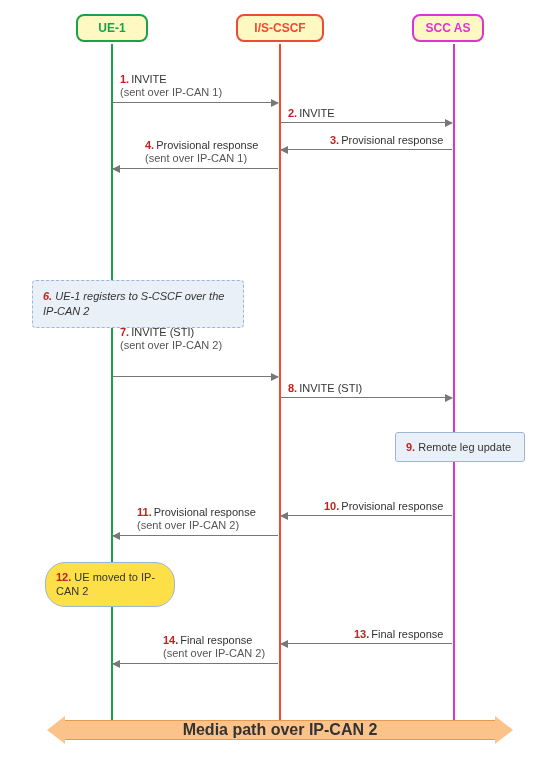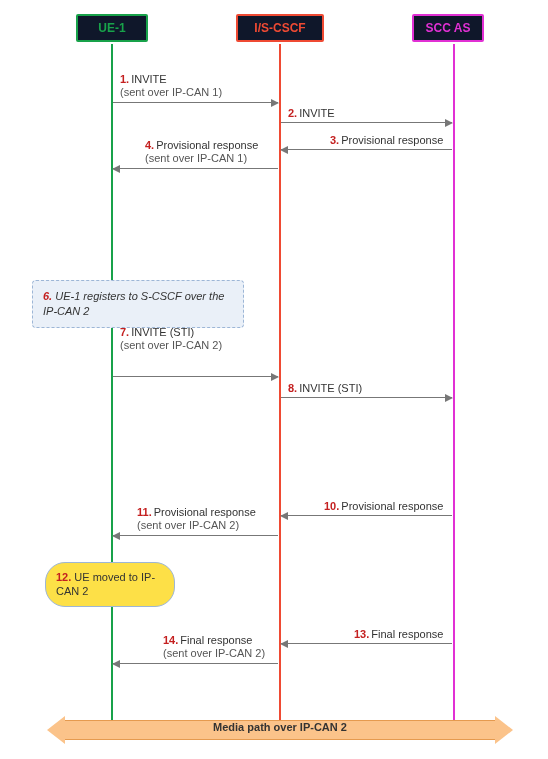--- a/index.html
+++ b/index.html
@@ -13,22 +13,22 @@
     overflow: hidden;
   }
   .diagram { position: relative; width: 548px; height: 759px; }
 
   
   .actor-box {
     position: absolute;
     top: 14px;
     height: 28px;
     border: 2px solid;
-    border-radius: 2px;
-    background: #0f172a;
+    border-radius: 8px;
+    background: #fef9c3;
     display: flex; align-items: center; justify-content: center;
     font-weight: bold;
     font-size: 12px;
     padding: 12px 10px;
     box-sizing: border-box;
   }
   .ue1-box   { left: 76px;  width: 72px; border-color:#18a24a; color:#18a24a; }
   .cscf-box  { left: 236px; width: 88px; border-color:#ef4a33; color:#ef4a33; }
   .scc-box   { left: 412px; width: 72px; border-color:#e130d4; color:#e130d4; }
 
@@ -92,22 +92,22 @@
     padding:8px 10px;
     box-sizing:border-box;
   }
   .note-solid .num { color:#c42020; font-weight:bold; }
 
   
   .media-bar {
     position:absolute;
     left:65px; width:430px; top:720px; height:18px;
     background:#fbc38a;
-    display:flex; align-items:flex-start; justify-content:center;
-    font-weight:bold; font-size:11px; color:#333;
+    display:flex; align-items:flex-end; justify-content:center;
+    font-weight:bold; font-size:16px; color:#333;
     border-top:1px solid #e59a4f;
     border-bottom:1px solid #e59a4f;
   }
   .media-bar::before, .media-bar::after {
     content:""; position:absolute; top:-5px;
     border-top:14px solid transparent; border-bottom:14px solid transparent;
   }
   .media-bar::before { left:-18px;  border-right:18px solid #fbc38a; }
   .media-bar::after  { right:-18px; border-left:18px solid #fbc38a; }
 </style>
@@ -161,20 +161,23 @@
     <span class="num">7.</span><span>INVITE (STI)</span>
     <span class="msg-sub">(sent over IP-CAN 2)</span>
   </div>
   <div class="arrow right arr-ue-cscf" style="top:376px;"></div>
 
   <div class="msg-label" style="left:288px; top:382px;">
     <span class="num">8.</span><span>INVITE (STI)</span>
   </div>
   <div class="arrow right arr-cscf-scc" style="top:397px;"></div>
 
+  <div class="note-solid" style="left:395px; top:432px; width:130px;">
+    <span class="num">9.</span> <span>Remote leg update</span>
+  </div>
 
   <div class="msg-label" style="left:324px; top:500px;">
     <span class="num">10.</span><span>Provisional response</span>
   </div>
   <div class="arrow left arr-scc-cscf" style="top:515px;"></div>
 
   <div class="msg-label" style="left:137px; top:506px;">
     <span class="num">11.</span><span>Provisional response</span>
     <span class="msg-sub">(sent over IP-CAN 2)</span>
   </div>

